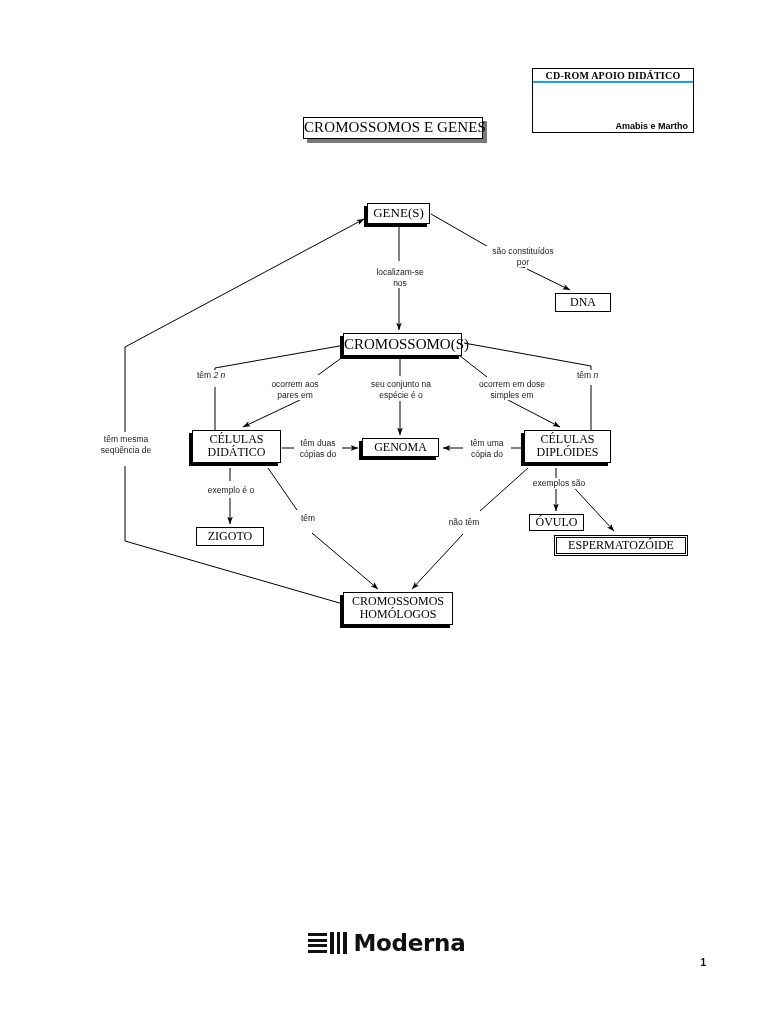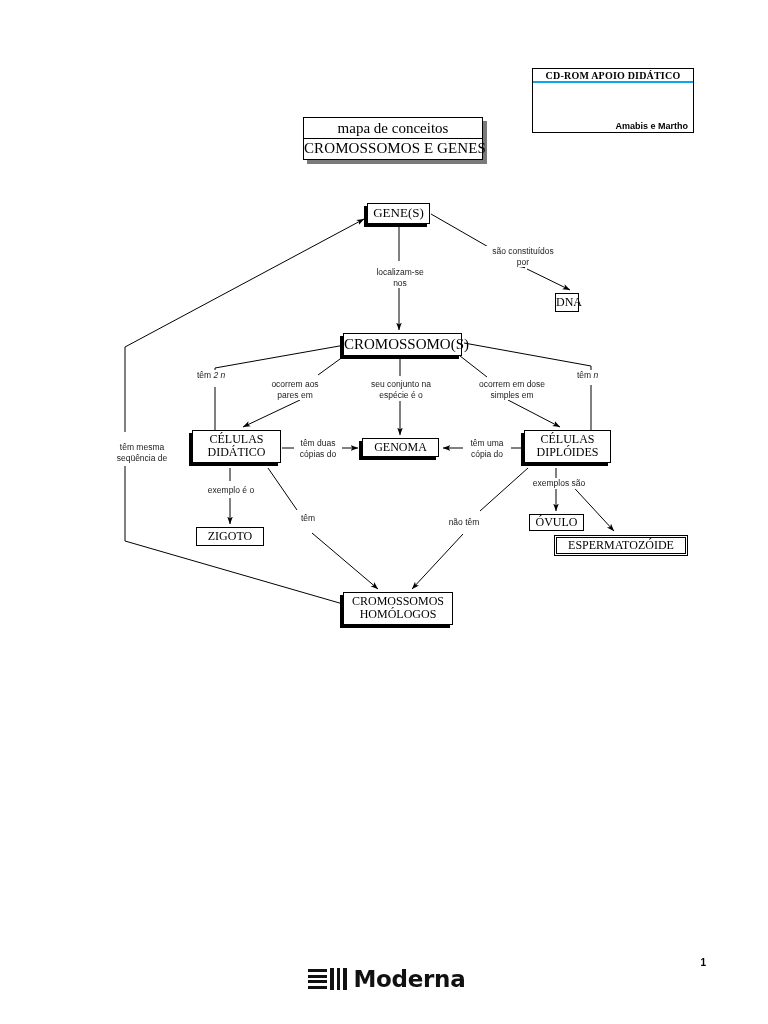--- a/index.html
+++ b/index.html
@@ -100,21 +100,21 @@
   .node.plain {
     box-shadow: none;
   }
   .node.double {
     border: 1px solid #000;
     outline: 1px solid #000;
     outline-offset: 1px;
   }
 
   #node-genes      { left: 367px; top: 203px; width: 63px;  padding: 2px 0; font-size: 13px; }
-  #node-dna        { left: 555px; top: 293px; width: 24px;  padding: 2px 0; font-size: 12px; }
+  #node-dna        { left: 555px; top: 293px; width: 56px;  padding: 2px 0; font-size: 12px; }
   #node-cromossomos{ left: 343px; top: 333px; width: 119px; padding: 2px 0; font-size: 15px; }
   #node-diploides  { left: 192px; top: 430px; width: 89px;  padding: 2px 0; font-size: 12px; }
   #node-genoma     { left: 362px; top: 438px; width: 77px;  padding: 2px 0; font-size: 12px; }
   #node-haploides  { left: 524px; top: 430px; width: 87px;  padding: 2px 0; font-size: 12px; }
   #node-zigoto     { left: 196px; top: 527px; width: 68px;  padding: 2px 0; font-size: 12px; }
   #node-ovulo      { left: 529px; top: 514px; width: 55px;  padding: 1px 0; font-size: 12px; }
   #node-esperma    { left: 556px; top: 537px; width: 130px; padding: 1px 0; font-size: 12px; }
   #node-homologos  { left: 343px; top: 592px; width: 110px; padding: 2px 0; font-size: 12px; }
 
   
@@ -133,21 +133,20 @@
   .edge-label .ital { font-style: italic; }
 
   
   #footer-logo {
     position: absolute;
     left: 308px;
     top: 930px;
     display: flex;
     align-items: center;
     gap: 7px;
-    margin-top: 36px;
   }
   #logo-mark { display: flex; align-items: center; gap: 3px; }
   #logo-mark .hbars {
     display: flex;
     flex-direction: column;
     justify-content: center;
     gap: 2.5px;
     width: 19px;
   }
   #logo-mark .hbars i { display: block; height: 3px; background: #111; }
@@ -171,21 +170,20 @@
 </style>
 </head>
 <body>
 
 <div id="header-stamp">
   <div class="line1">CD-ROM APOIO DIDÁTICO</div>
   <div class="line2">Amabis e Martho</div>
 </div>
 
 <div id="title-block">
-  <div class="t1">mapa de conceitos</div>
   <div class="t2">CROMOSSOMOS E GENES</div>
 </div>
 
 <svg id="concept-map" viewBox="0 0 768 1024" xmlns="http://www.w3.org/2000/svg">
   <defs>
     <marker id="arrow" markerWidth="9" markerHeight="9" refX="7.4" refY="3.1" orient="auto" markerUnits="strokeWidth">
       <path d="M0,0.3 L7.6,3.1 L0,5.9 L1.9,3.1 Z" fill="#000"></path>
     </marker>
   </defs>
   <g stroke="#000" stroke-width="1" fill="none">
@@ -332,21 +330,21 @@
 </div>
 
 <div class="edge-label" style="left:441px; top:517px; width:44px;">
   <div>não têm</div>
 </div>
 
 <div class="edge-label" style="left:529px; top:478px; width:58px;">
   <div>exemplos são</div>
 </div>
 
-<div class="edge-label" style="left:104px; top:434px; width:74px;margin-top:8px;">
+<div class="edge-label" style="left:88px; top:434px; width:74px;">
   <div>têm mesma</div>
   <div>seqüência de</div>
 </div>
 
 <div id="footer-logo">
   <span id="logo-mark">
     <span class="hbars">
       <i></i>
         <i></i>
         <i></i>

